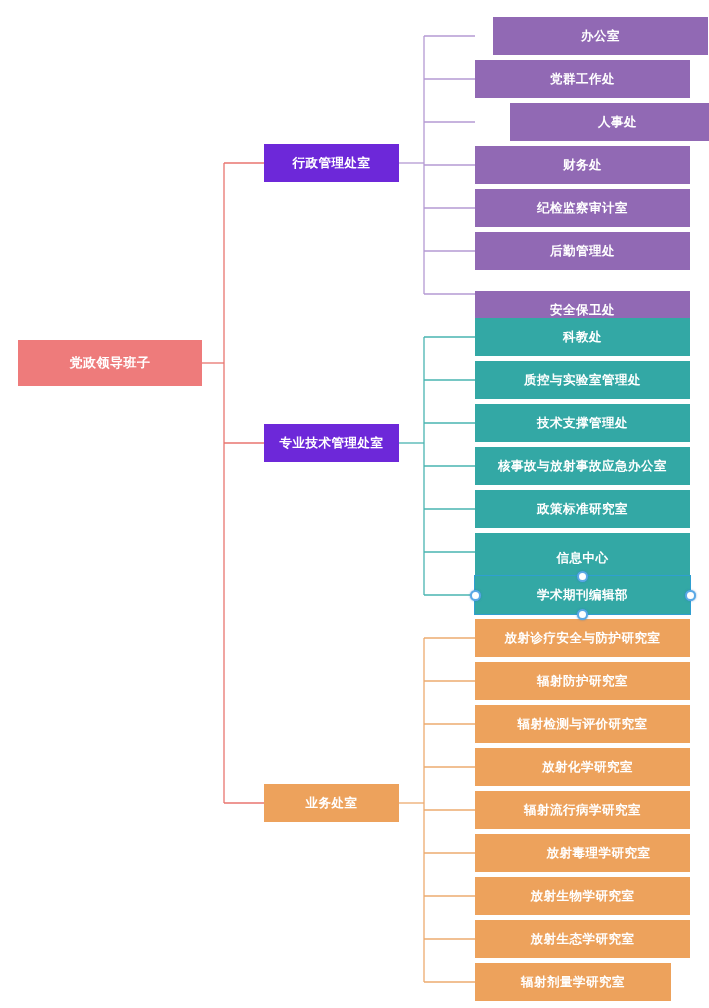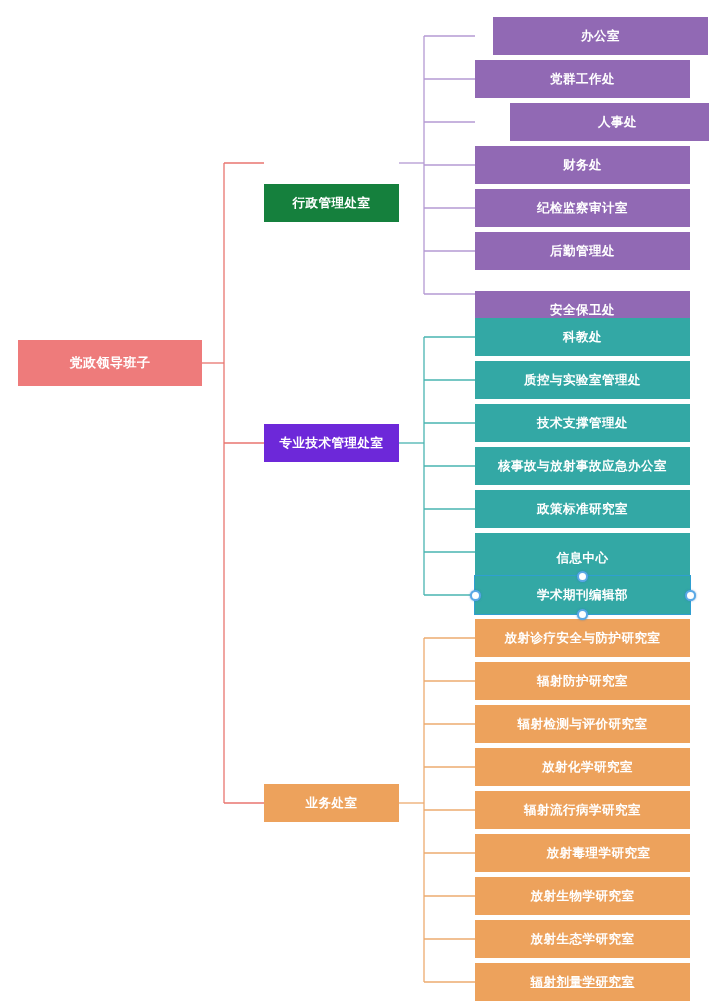--- a/index.html
+++ b/index.html
@@ -37,21 +37,21 @@
     line-height: 1.15;
     white-space: nowrap;
   }
   .node-root {
     font-size: 13px;
     background: #ee7b7b;
   }
   .node-l2 {
     font-size: 12.5px;
   }
-  .node-l2.admin  { background: #15803d; margin-top: 40px; }
+  .node-l2.admin  { background: #6d28d9; }
   .node-l2.tech   { background: #6d28d9; align-items: center; }
   .node-l2.biz    { background: #eda25c; }
   .node-leaf {
     font-size: 12.5px;
   }
   .node-leaf.admin { background: #9169b4; }
   .node-leaf.tech  { background: #33a8a5; }
   .node-leaf.biz   { background: #eda25c; }
   .node-leaf.selected {
     outline: 1px solid #2f9fd0;
@@ -181,21 +181,21 @@
       </div>
       <div class="node node-leaf biz" style="left: 475px; top: 834px; width: 215px; height: 38px; padding-left: 32px;">
         <span>放射毒理学研究室</span>
       </div>
       <div class="node node-leaf biz" style="left: 475px; top: 877px; width: 215px; height: 38px;">
         <span>放射生物学研究室</span>
       </div>
       <div class="node node-leaf biz" style="left: 475px; top: 920px; width: 215px; height: 38px;">
         <span>放射生态学研究室</span>
       </div>
-      <div class="node node-leaf biz" style="left: 475px; top: 963px; width: 215px; height: 38px; text-decoration: underline;">
+      <div class="node node-leaf biz" style="left: 475px; top: 963px; width: 196px; height: 38px;">
         <span>辐射剂量学研究室</span>
       </div>
     </div>
   <div id="handles">
       <div class="handle" style="left: 475px; top: 595px;"></div>
       <div class="handle" style="left: 690px; top: 595px;"></div>
       <div class="handle" style="left: 582px; top: 576px;"></div>
       <div class="handle" style="left: 582px; top: 614px;"></div>
     </div>
 </div>

